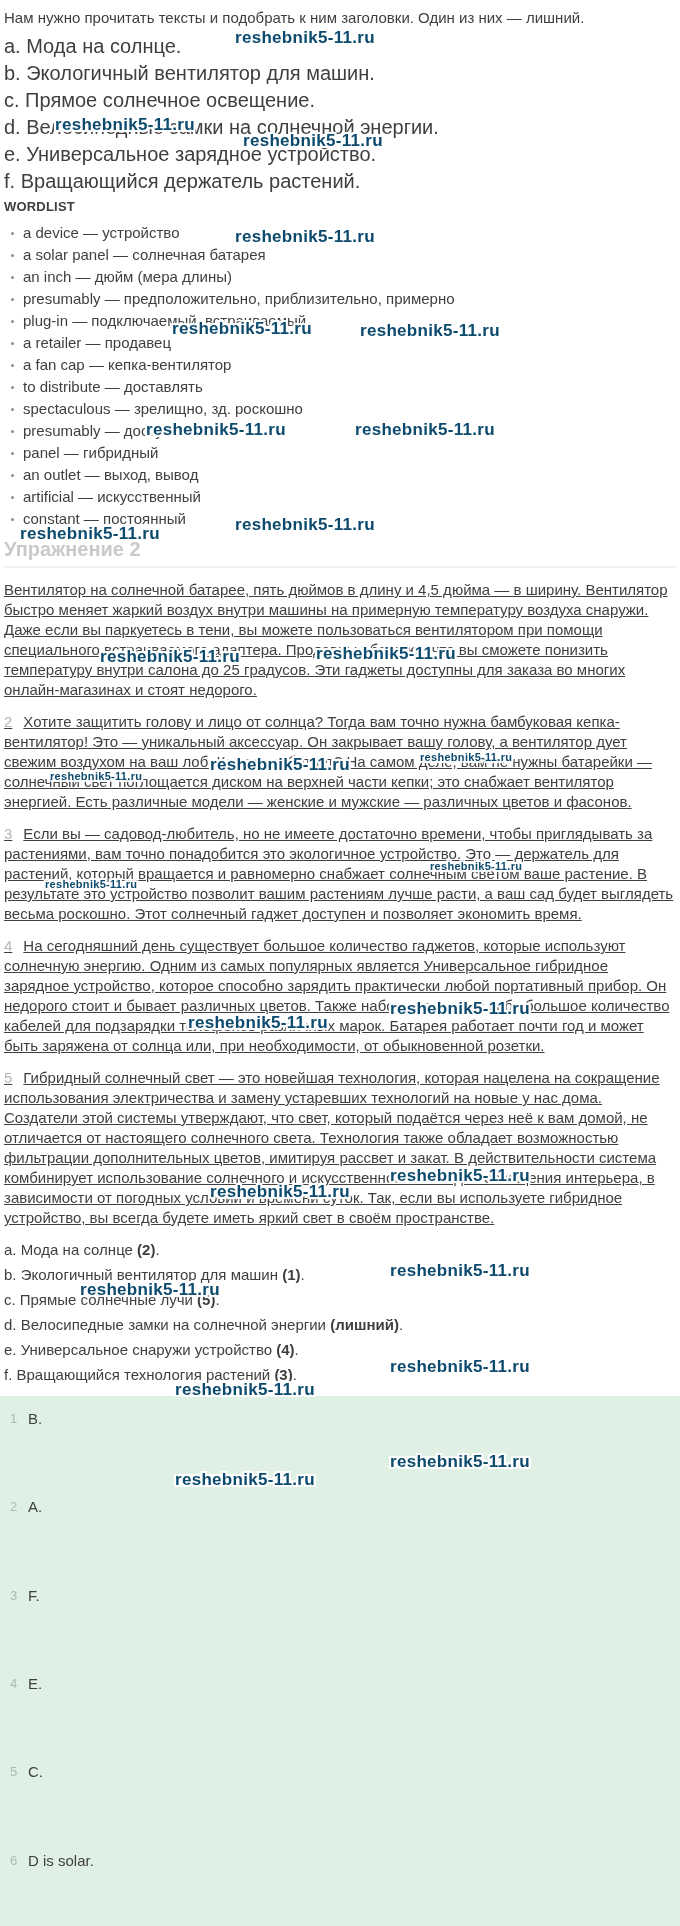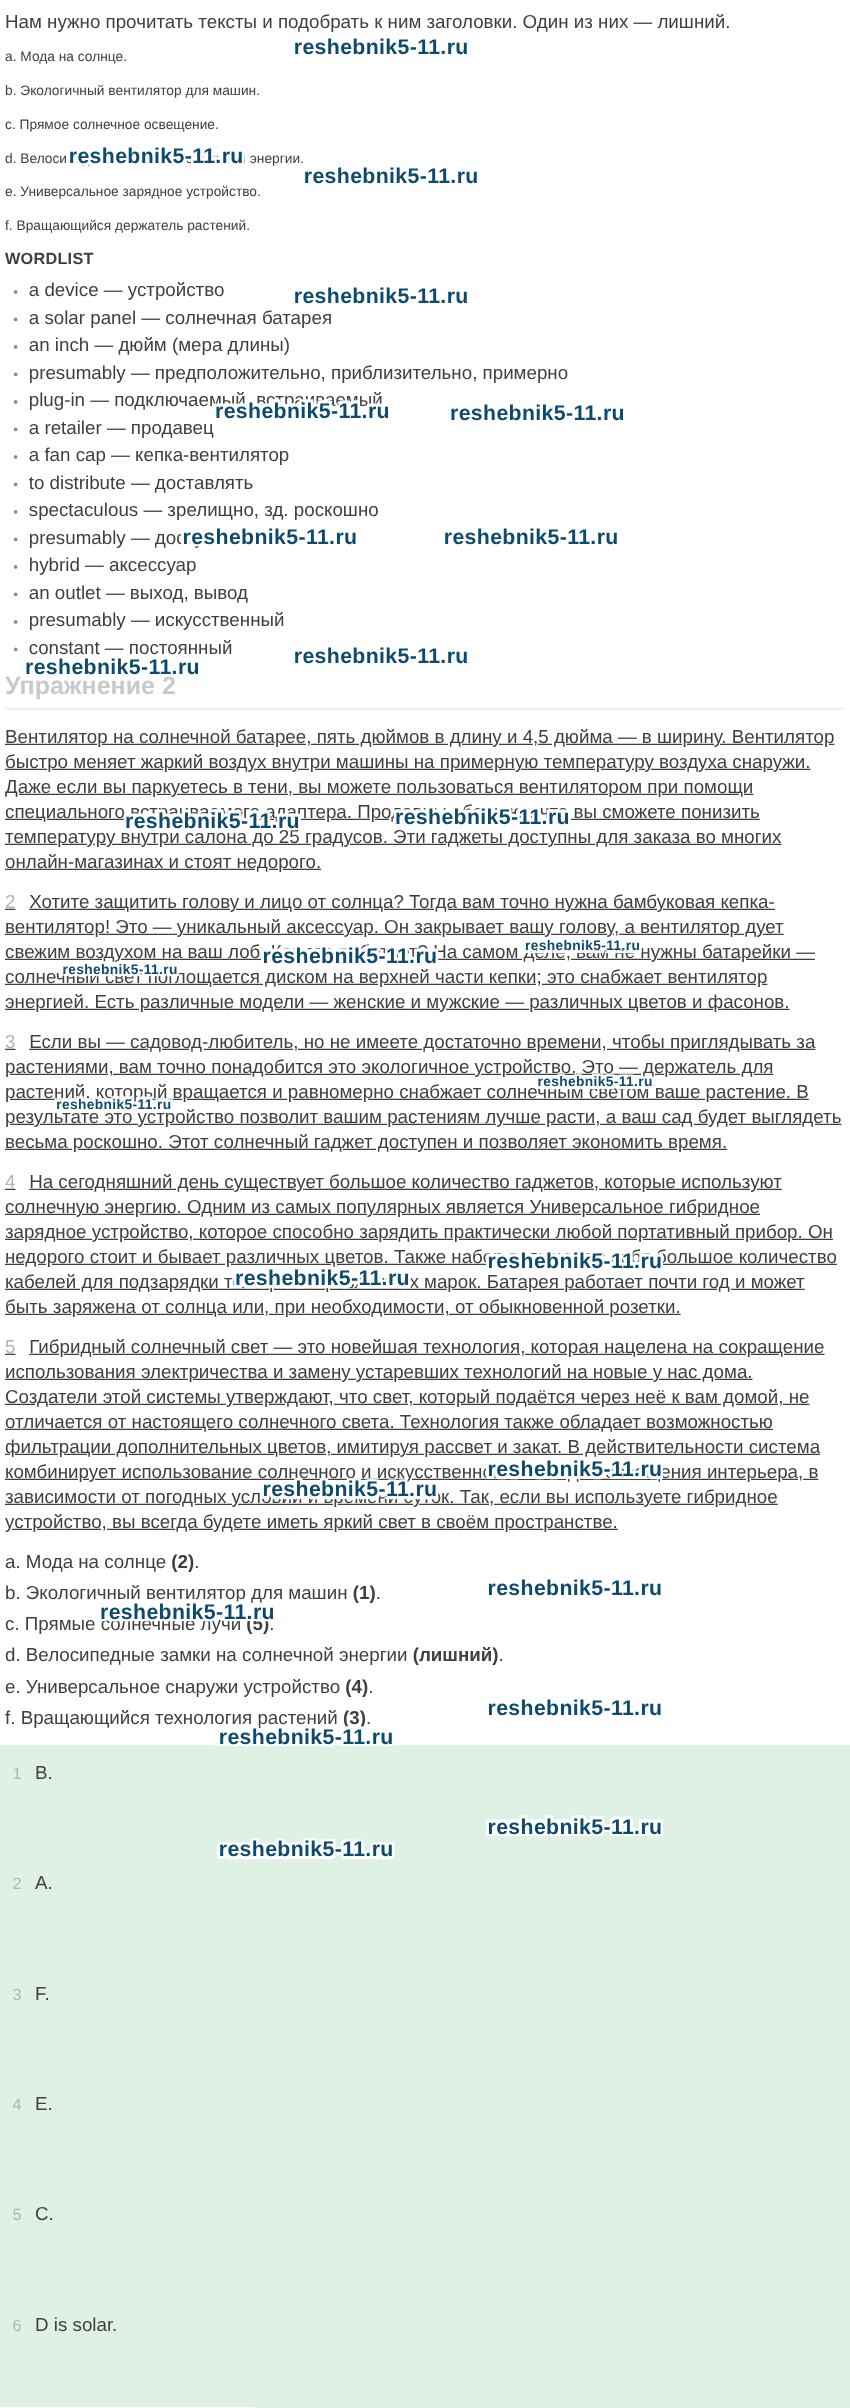--- a/index.html
+++ b/index.html
@@ -10,21 +10,21 @@
     position: relative;
     background: #ffffff;
     font-family: "Liberation Sans", "DejaVu Sans", sans-serif;
     color: var(--text, #3f3f3f);
     display: flex;
     flex-direction: column;
     overflow: hidden;
   }
   .content { padding: 8px 4px 0; }
   .intro { margin: 0 0 10px; font-size: 15px; line-height: 19px; }
-  .opt { margin: 0 0 8px; font-size: 11px; line-height: 19px; }
+  .opt { margin: 0 0 8px; font-size: 20px; line-height: 19px; }
   .wl-title { font-size: 13px; font-weight: bold; margin: 4px 0 8px; letter-spacing: .2px; }
   .wl-list { margin: 0 0 6px; }
   .wl-item { display: flex; font-size: 15px; line-height: 22px; }
   .dot { flex: none; width: 3px; height: 3px; border-radius: 50%; background: #8d8d8d; margin: 10px 9px 0 7px; }
   .exercise {
     font-size: 20px; font-weight: bold; color: #c9c9c9;
     margin: 8px 0 12px; padding-bottom: 5px; border-bottom: 2px solid #f0f0f0;
   }
   .para { margin: 0 0 12px; font-size: 15px; line-height: 20px; text-decoration: underline; }
   .pnum { color: var(--muted, #b5b5b5); margin-right: 11px; }
@@ -104,29 +104,29 @@
     <div class="wl-item">
         <span class="dot"></span>
         <span>spectaculous — зрелищно, зд. роскошно</span>
       </div>
     <div class="wl-item">
         <span class="dot"></span>
         <span>presumably — доступный</span>
       </div>
     <div class="wl-item">
         <span class="dot"></span>
-        <span>hybrid — аксессуар</span>
+        <span>panel — гибридный</span>
       </div>
     <div class="wl-item">
         <span class="dot"></span>
         <span>an outlet — выход, вывод</span>
       </div>
     <div class="wl-item">
         <span class="dot"></span>
-        <span>presumably — искусственный</span>
+        <span>artificial — искусственный</span>
       </div>
     <div class="wl-item">
         <span class="dot"></span>
         <span>constant — постоянный</span>
       </div>
   </div>
 
   <h2 class="exercise">Упражнение 2</h2>
 
   <div>

